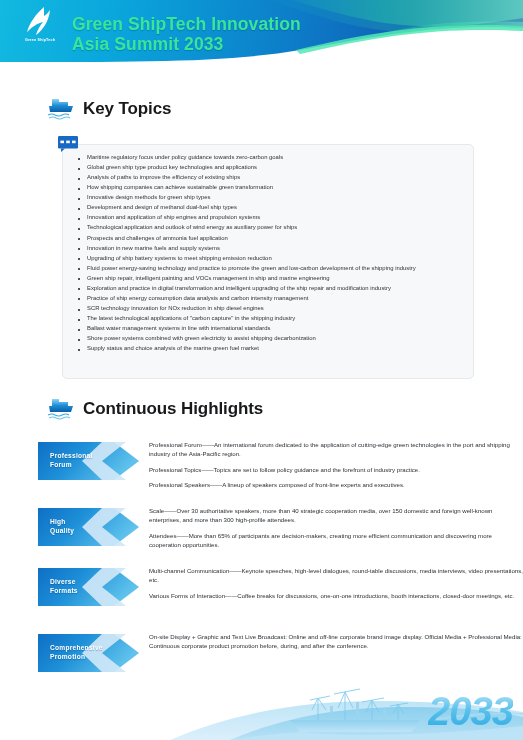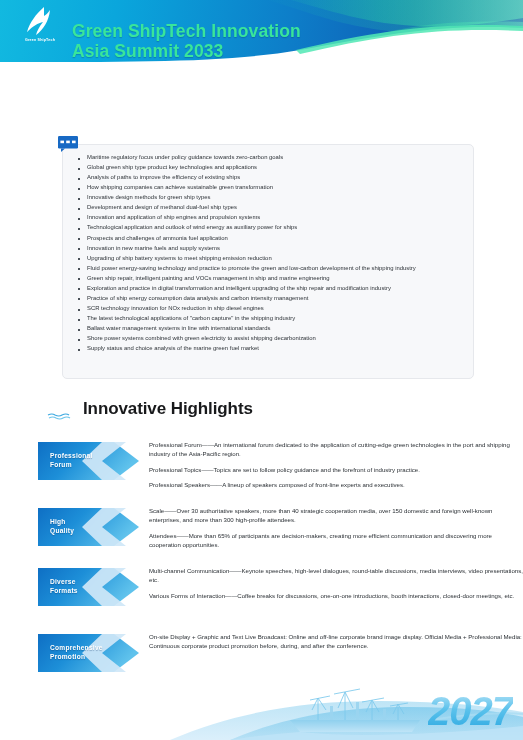--- a/index.html
+++ b/index.html
@@ -23,21 +23,21 @@
   .logo{
     position:absolute; left:14px; top:6px; width:52px; height:48px;
     display:flex; flex-direction:column; align-items:center; justify-content:flex-start;
   }
   .logo-mark{ width:34px; height:31px; }
   .logo-text{
     font-size:3.6px; font-weight:bold; color:#ffffff; letter-spacing:.2px;
     margin-top:1px; white-space:nowrap;
   }
   .header-title{
-    position:absolute; left:72px; top:21px;
+    position:absolute; left:72px; top:14px;
     font-size:17.5px; font-weight:bold; line-height:1.17;
     color:#39e59b; letter-spacing:.1px;
     text-shadow:0 1px 1px rgba(0,40,80,.25);
     z-index:4;
   }
   .header-title span{ display:block; }
 
   
   .section-head{
     display:flex; align-items:center; gap:7px;
@@ -136,20 +136,35 @@
       </svg>
       <div class="logo-text">Green ShipTech</div>
     </div>
 
     <div class="header-title">
       <span>Green ShipTech Innovation</span>
       <span>Asia Summit 2033</span>
     </div>
   </div>
 
+  <div class="section-head" id="key-topics-head">
+    <svg class="ship-icon" viewBox="0 0 30 26">
+      <defs>
+        <linearGradient id="shipg" x1="0" y1="0" x2="0" y2="1">
+          <stop offset="0" stop-color="#8fd6f5"></stop>
+            <stop offset=".5" stop-color="#1d8ed6"></stop>
+          <stop offset="1" stop-color="#0c5ea8"></stop>
+        </linearGradient>
+      </defs>
+      <path d="M6 6 L6 3 L13 3 L13 6 L22 6 L22 10 L27 10 L25 16 L4 16 L3 10 L6 10 Z" fill="url(#shipg)"></path>
+      <path d="M2 19 q4 -2 7 0 q4 2 7 0 q4 -2 7 0" stroke="#3ba8e0" stroke-width="1.2" fill="none"></path>
+      <path d="M3 22 q4 -2 7 0 q4 2 7 0 q4 -2 7 0" stroke="#6cc4ea" stroke-width="1.1" fill="none"></path>
+    </svg>
+    <div class="section-title">Key Topics</div>
+  </div>
 
   <svg class="bubble-icon" viewBox="0 0 20 16">
     <rect x="0" y="0" width="20" height="12.5" rx="1.2" fill="#1769c4"></rect>
     <path d="M3 12.5 L3 16 L7 12.5 Z" fill="#1769c4"></path>
     <rect x="2.4" y="4.6" width="3.6" height="2.6" fill="#ffffff"></rect>
     <rect x="8.2" y="4.6" width="3.6" height="2.6" fill="#ffffff"></rect>
     <rect x="14" y="4.6" width="3.6" height="2.6" fill="#ffffff"></rect>
   </svg>
 
   <div class="topics-panel"></div>
@@ -175,21 +190,21 @@
       <li>Shore power systems combined with green electricity to assist shipping decarbonization</li>
       <li>Supply status and choice analysis of the marine green fuel market</li>
     </ul>
 
   <div class="section-head" id="highlights-head">
     <svg class="ship-icon" viewBox="0 0 30 26">
       <path d="M6 6 L6 3 L13 3 L13 6 L22 6 L22 10 L27 10 L25 16 L4 16 L3 10 L6 10 Z" fill="url(#shipg)"></path>
       <path d="M2 19 q4 -2 7 0 q4 2 7 0 q4 -2 7 0" stroke="#3ba8e0" stroke-width="1.2" fill="none"></path>
       <path d="M3 22 q4 -2 7 0 q4 2 7 0 q4 -2 7 0" stroke="#6cc4ea" stroke-width="1.1" fill="none"></path>
     </svg>
-    <div class="section-title">Innovative Highlights</div>
+    <div class="section-title">Continuous Highlights</div>
   </div>
 
   <div id="highlights-container">
       <div class="hl" id="hl-0">
         <div class="hl-tag">
           <svg viewBox="0 0 105 46" width="105" height="46">
  <defs>
   <linearGradient id="ag0" x1="0" y1="0" x2="1" y2="0.35">
     <stop offset="0" stop-color="#0e6fc4"></stop>
                 <stop offset=".45" stop-color="#1d8fd8"></stop>
@@ -307,16 +322,16 @@
       </g>
       <g fill="#9bd5f0" opacity=".9">
         <rect x="330" y="44" width="3" height="14"></rect>
           <rect x="356" y="40" width="3" height="18"></rect>
         <rect x="383" y="47" width="3" height="11"></rect>
       </g>
       <path d="M290,58 L420,58 L412,70 L300,70 Z" fill="url(#hull)"></path>
       <path d="M300,70 C360,76 440,72 523,64 L523,78 L230,78 C255,74 275,72 300,70 Z" fill="#bfe4f7" opacity=".8"></path>
       <path d="M430,58 C470,52 500,50 523,52" stroke="#a9dcf3" stroke-width="2" fill="none" opacity=".8"></path>
     </svg>
-    <div class="footer-year">2027</div>
+    <div class="footer-year">2033</div>
   </div>
 
 </div>
 
 </body></html>

